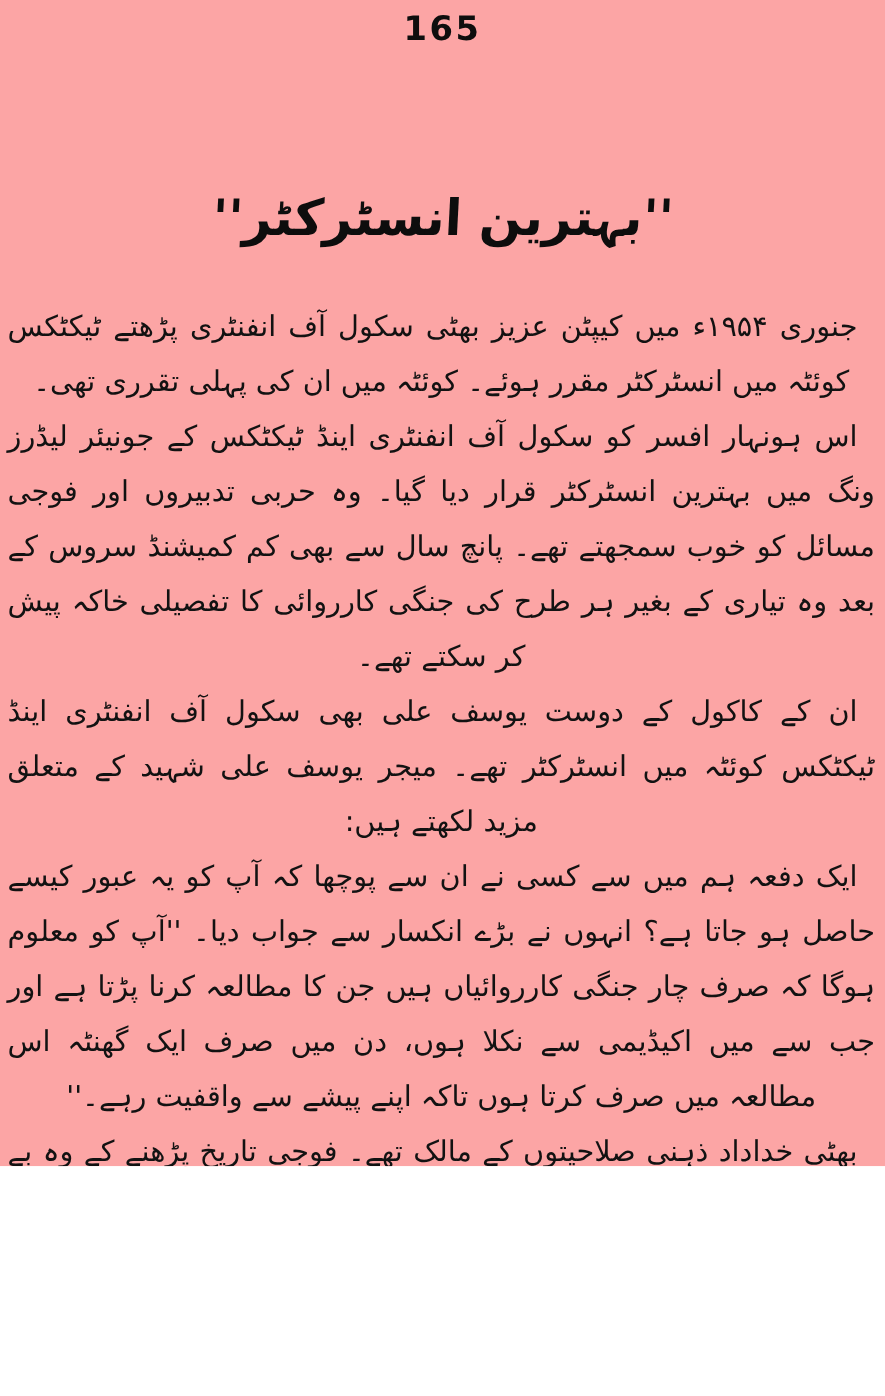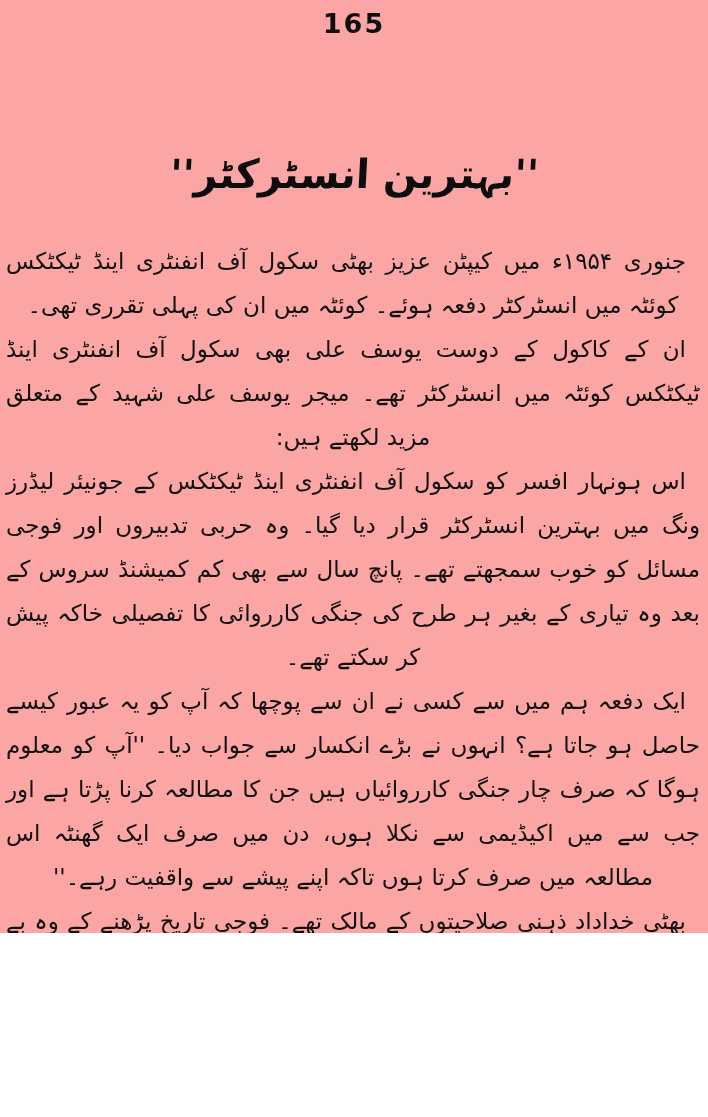--- a/index.html
+++ b/index.html
@@ -76,20 +76,20 @@
 <div class="page">
 
   <div class="page-number">165</div>
 
   <div class="title-block">
     <div class="article-title">''بہترین انسٹرکٹر''</div>
   </div>
 
 
   <div class="body-text">
-    <p>جنوری ۱۹۵۴ء میں کیپٹن عزیز بھٹی سکول آف انفنٹری اینڈ ٹیکٹکس کوئٹہ میں انسٹرکٹر دفعہ ہوئے۔ کوئٹہ میں ان کی پہلی تقرری تھی۔</p>
+    <p>جنوری ۱۹۵۴ء میں کیپٹن عزیز بھٹی سکول آف انفنٹری پڑھتے ٹیکٹکس کوئٹہ میں انسٹرکٹر مقرر ہوئے۔ کوئٹہ میں ان کی پہلی تقرری تھی۔</p>
+    <p>اس ہونہار افسر کو سکول آف انفنٹری اینڈ ٹیکٹکس کے جونیئر لیڈرز ونگ میں بہترین انسٹرکٹر قرار دیا گیا۔ وہ حربی تدبیروں اور فوجی مسائل کو خوب سمجھتے تھے۔ پانچ سال سے بھی کم کمیشنڈ سروس کے بعد وہ تیاری کے بغیر ہر طرح کی جنگی کارروائی کا تفصیلی خاکہ پیش کر سکتے تھے۔</p>
     <p>ان کے کاکول کے دوست یوسف علی بھی سکول آف انفنٹری اینڈ ٹیکٹکس کوئٹہ میں انسٹرکٹر تھے۔ میجر یوسف علی شہید کے متعلق مزید لکھتے ہیں:</p>
-    <p>اس ہونہار افسر کو سکول آف انفنٹری اینڈ ٹیکٹکس کے جونیئر لیڈرز ونگ میں بہترین انسٹرکٹر قرار دیا گیا۔ وہ حربی تدبیروں اور فوجی مسائل کو خوب سمجھتے تھے۔ پانچ سال سے بھی کم کمیشنڈ سروس کے بعد وہ تیاری کے بغیر ہر طرح کی جنگی کارروائی کا تفصیلی خاکہ پیش کر سکتے تھے۔</p>
     <p>ایک دفعہ ہم میں سے کسی نے ان سے پوچھا کہ آپ کو یہ عبور کیسے حاصل ہو جاتا ہے؟ انہوں نے بڑے انکسار سے جواب دیا۔ ''آپ کو معلوم ہوگا کہ صرف چار جنگی کارروائیاں ہیں جن کا مطالعہ کرنا پڑتا ہے اور جب سے میں اکیڈیمی سے نکلا ہوں، دن میں صرف ایک گھنٹہ اس مطالعہ میں صرف کرتا ہوں تاکہ اپنے پیشے سے واقفیت رہے۔''</p>
     <p class="continued">بھٹی خداداد ذہنی صلاحیتوں کے مالک تھے۔ فوجی تاریخ پڑھنے کے وہ بے حد شائق تھے۔ افسانہ ناول بہت ہی کم پڑھتے تھے۔ دوسری جنگ عظیم کے بارے میں چرچل کی یادداشت کی دوسری جلد سے وہ بہت ہی متاثر تھے۔ اتحادی فوجوں کے جرنیلوں کے وہ بڑے مداح تھے۔ اپنے ایک رفیق کار کیپٹن (اب میجر) جان گل کے ساتھ ان کی بڑی دلچسپ جھڑپیں ہوتی تھیں۔ جان گل جرمن جرنیلوں کے معتقد تھے۔ مختلف کورسوں کے درمیان جو وقفے ہوتے تھے ان میں ہم نئی جنگی</p>
   </div>
 
 </div>
 
 </body></html>

